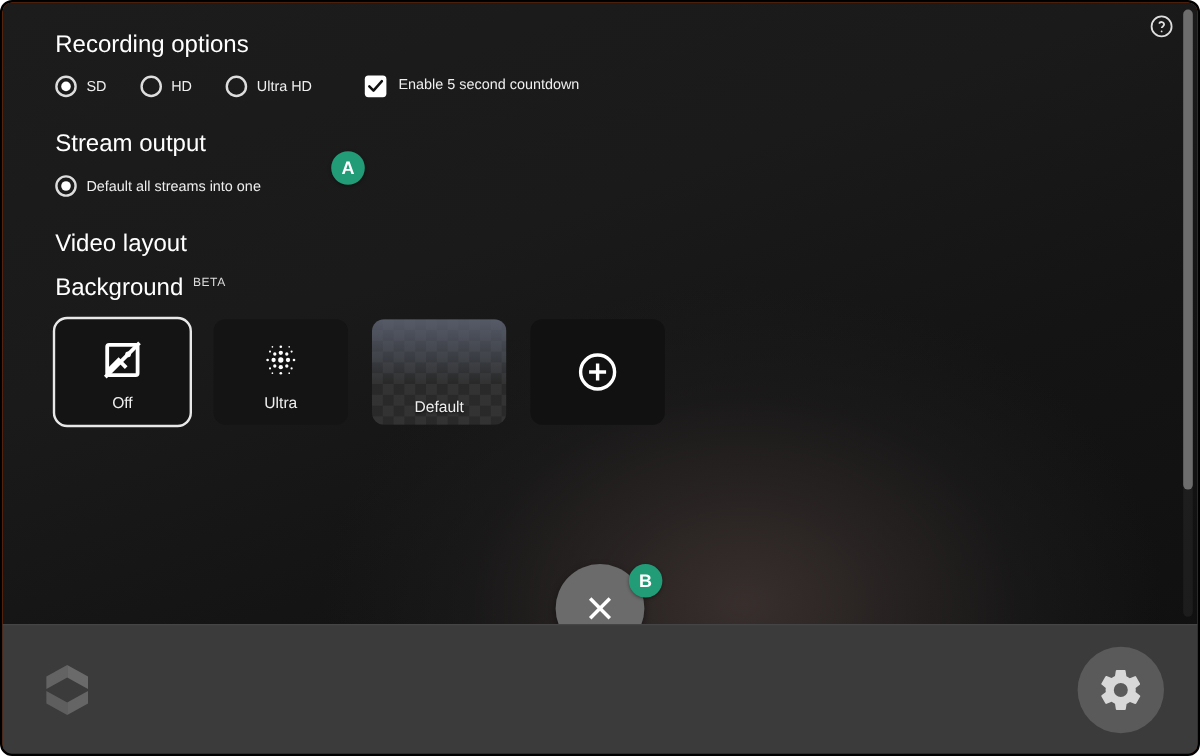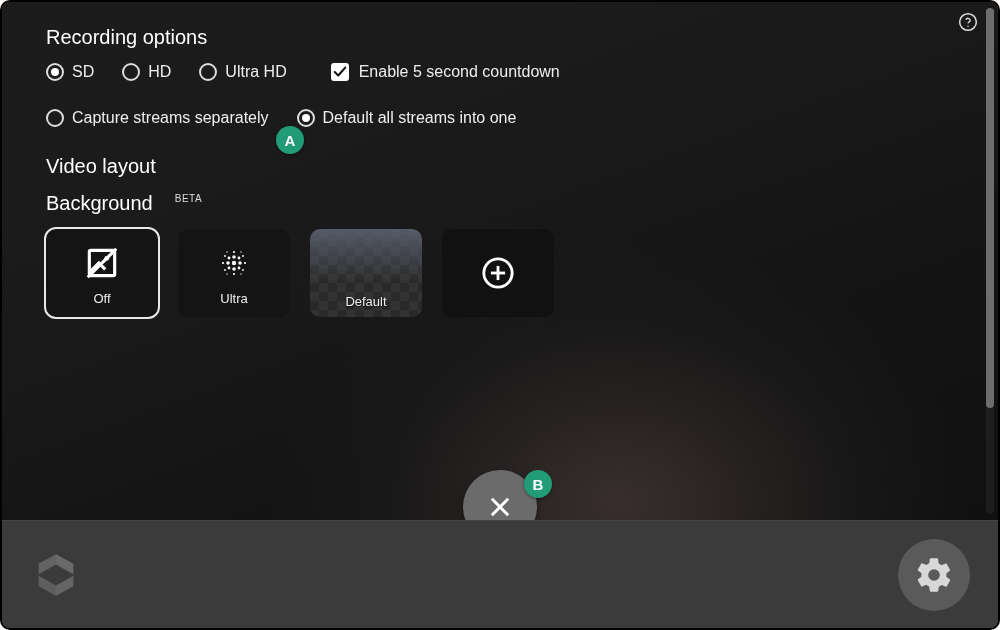--- a/index.html
+++ b/index.html
@@ -22,21 +22,21 @@
     position: absolute; top: 0; left: 0; right: 0; height: 520px;
     padding: 24px 44px 0 44px;
     color: #fff;
     overflow: hidden;
   }
   .section-title {
     font-size: 20px; font-weight: 400; margin-bottom: 14px; color: #fff;
   }
   .row {
     display: flex; align-items: center; gap: 28px; margin-bottom: 28px;
-    font-size: 16px;
+    font-size: 12px;
   }
   .radio {
     display: inline-flex; align-items: center; gap: 8px; cursor: pointer;
     color: #eee; user-select: none;
   }
   .radio .dot {
     width: 18px; height: 18px; border: 2px solid #ddd; border-radius: 50%;
     display: inline-flex; align-items: center; justify-content: center;
     flex-shrink: 0;
   }
@@ -47,21 +47,21 @@
     display: inline-flex; align-items: flex-start; gap: 10px; cursor: pointer;
     color: #eee; user-select: none;
   }
   .check .box {
     width: 18px; height: 18px; background: #fff; border-radius: 3px;
     display: inline-flex; align-items: center; justify-content: center;
     flex-shrink: 0;
   }
   .check .box svg { width: 14px; height: 14px; }
   .beta {
-    font-size: 10px; vertical-align: super; letter-spacing: 0.5px; color: #ddd; margin-left: 22px;
+    font-size: 10px; vertical-align: super; letter-spacing: 0.5px; color: #ddd; margin-left: 8px;
   }
   .bg-options { display: flex; gap: 20px; margin-bottom: 36px; }
   .bg-card {
     width: 112px; height: 88px; border-radius: 10px;
     background: #141414;
     display: flex; flex-direction: column; align-items: center; justify-content: center;
     gap: 6px; color: #eee; font-size: 13px; cursor: pointer;
     position: relative;
   }
   .bg-card.selected { outline: 2px solid #e8e8e8; outline-offset: 0; }
@@ -150,25 +150,22 @@
       <span class="check" style="margin-left:16px">
         <span class="box">
           <svg viewBox="0 0 16 16">
               <path d="M2 8 L6 12 L14 3" fill="none" stroke="#111" stroke-width="2.4" stroke-linecap="round" stroke-linejoin="round"></path>
             </svg>
         </span>
         <span>Enable 5 second countdown</span>
       </span>
     </div>
 
+    <div class="section-title">Stream output</div>
     <div class="row">
-      <span class="radio">
-        <span class="dot"></span>
-        <span>Capture streams separately</span>
-      </span>
       <span class="radio selected">
         <span class="dot"></span>
         <span>Default all streams into one</span>
       </span>
     </div>
 
     <div class="section-title">Video layout</div>
 
     <div class="section-title">
       <span>Background</span><span class="beta">BETA</span>

